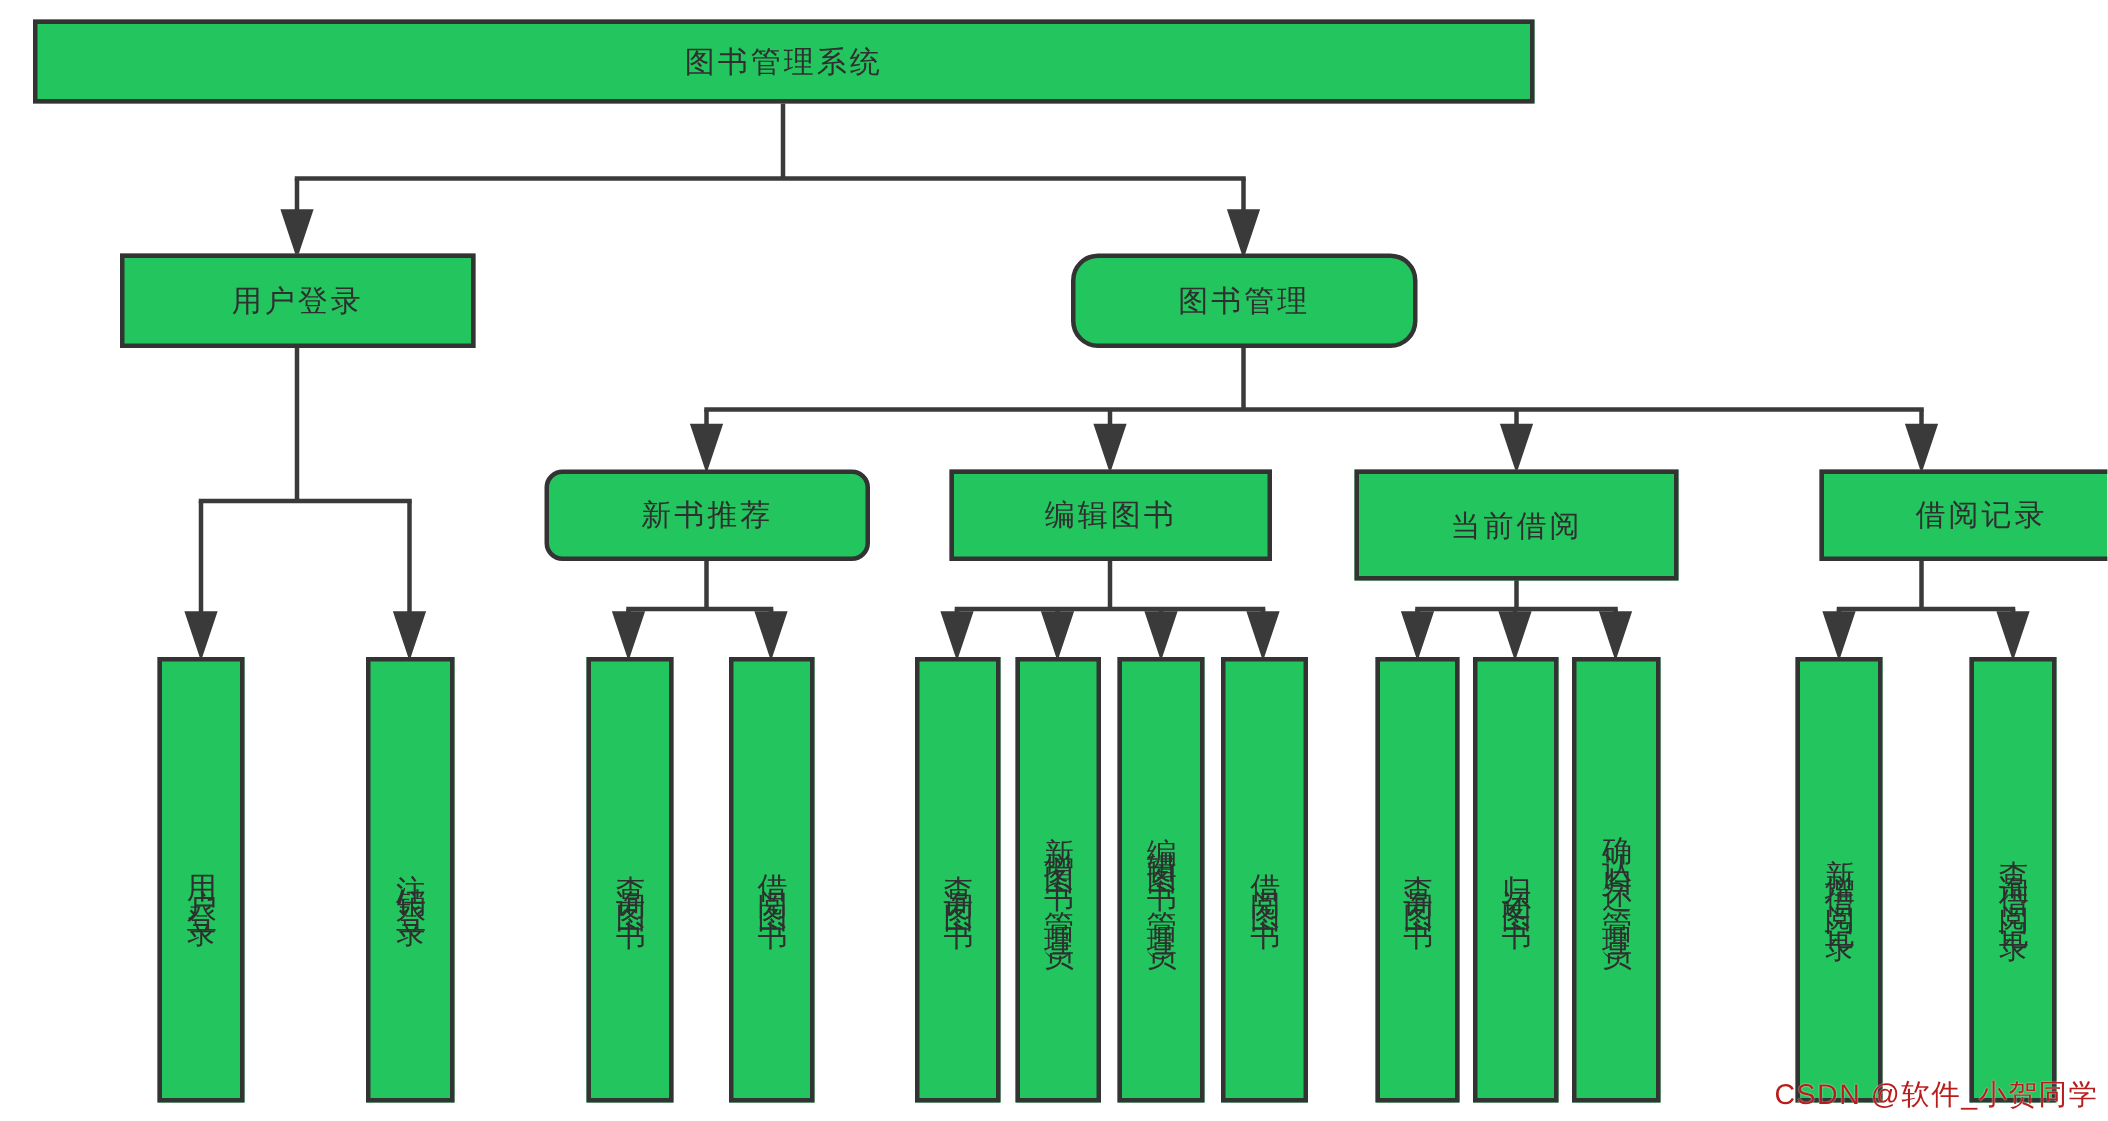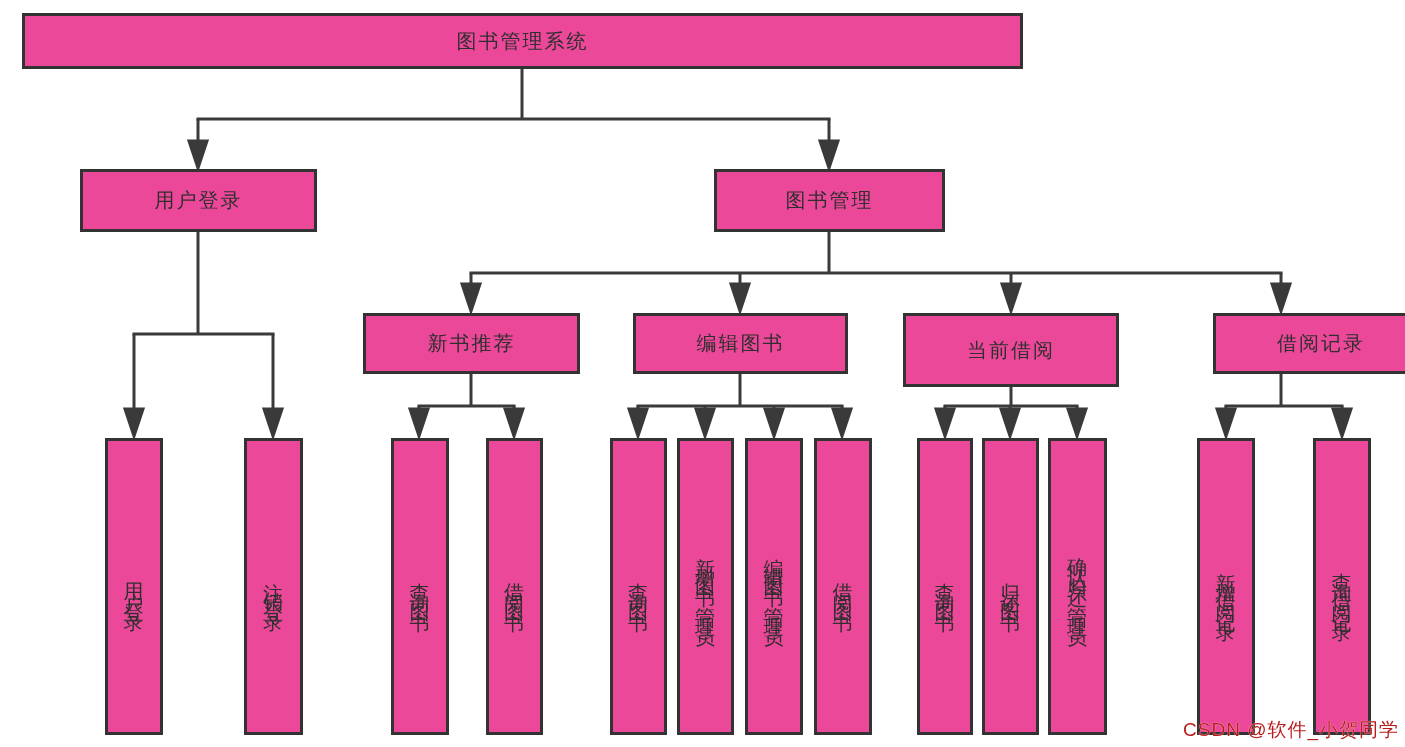--- a/index.html
+++ b/index.html
@@ -19,21 +19,21 @@
     position: absolute;
     left: 0;
     top: 0;
     width: 1405px;
     height: 747px;
   }
   .node {
     position: absolute;
     box-sizing: border-box;
     border: 3px solid #333333;
-    background: #ec4899;
+    background: #22c55e;
     display: flex;
     align-items: center;
     justify-content: center;
     color: #2f2f2f;
   }
   .hbox {
     font-size: 20px;
     letter-spacing: 2px;
   }
   .vbox span {
@@ -136,25 +136,25 @@
     </g>
   </svg>
 
   <div class="node hbox" style="left:22px; top:13px; width:1001px; height:56px;">
     <span>图书管理系统</span>
   </div>
 
   <div class="node hbox" style="left:80px; top:169px; width:237px; height:63px;">
     <span>用户登录</span>
   </div>
-  <div class="node hbox" style="left:714px; top:169px; width:231px; height:63px;">
+  <div class="node hbox" style="left:714px; top:169px; width:231px; height:63px;border-radius:18px;">
     <span>图书管理</span>
   </div>
 
-  <div class="node hbox" style="left:363px; top:313px; width:217px; height:61px;">
+  <div class="node hbox" style="left:363px; top:313px; width:217px; height:61px;border-radius:12px;">
     <span>新书推荐</span>
   </div>
   <div class="node hbox" style="left:633px; top:313px; width:215px; height:61px;">
     <span>编辑图书</span>
   </div>
   <div class="node hbox" style="left:903px; top:313px; width:216px; height:74px;">
     <span>当前借阅</span>
   </div>
   <div class="node hbox" style="left:1173px; top:313px; width:216px; height:61px;margin-left:40px;">
     <span>借阅记录</span>

